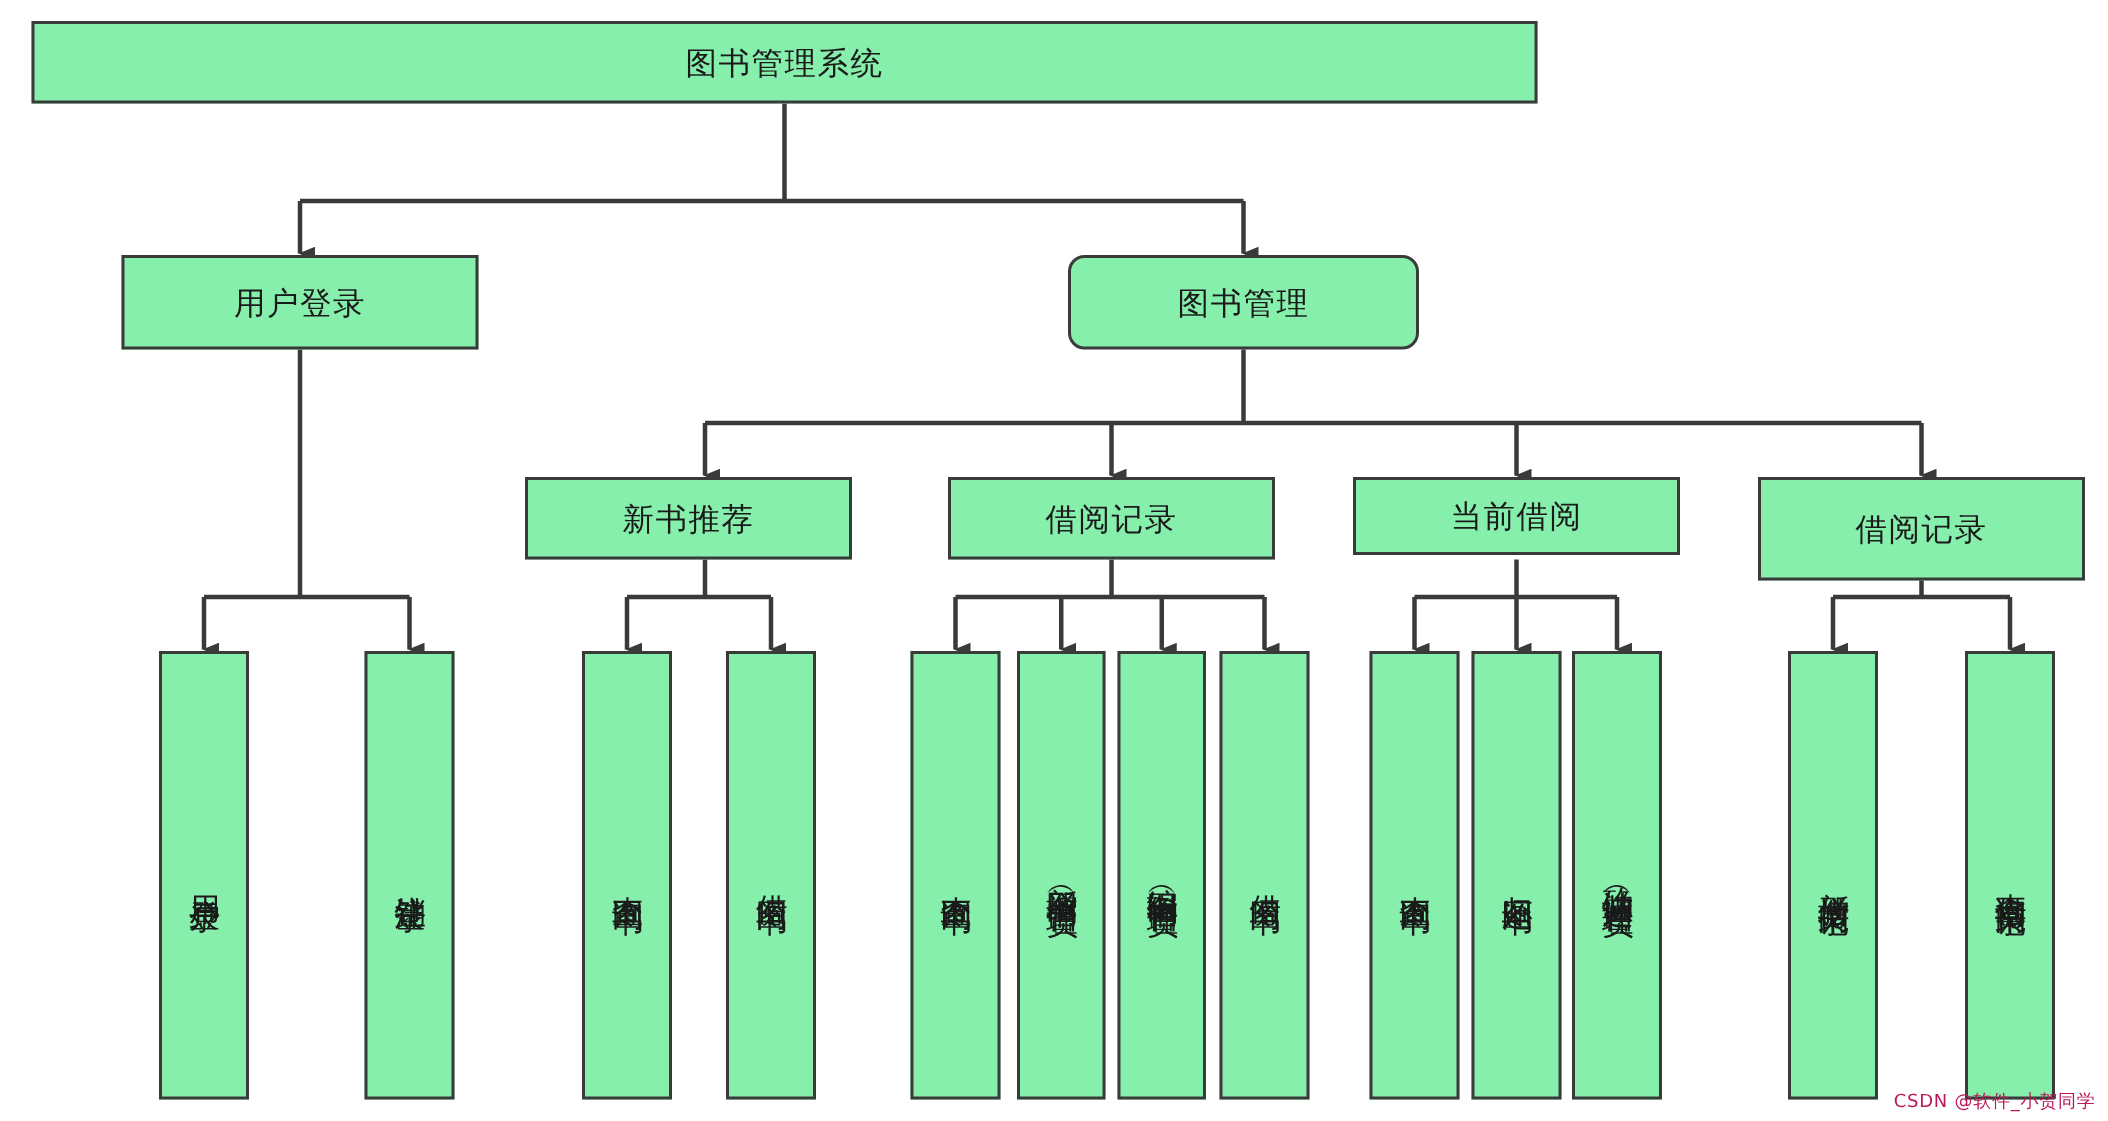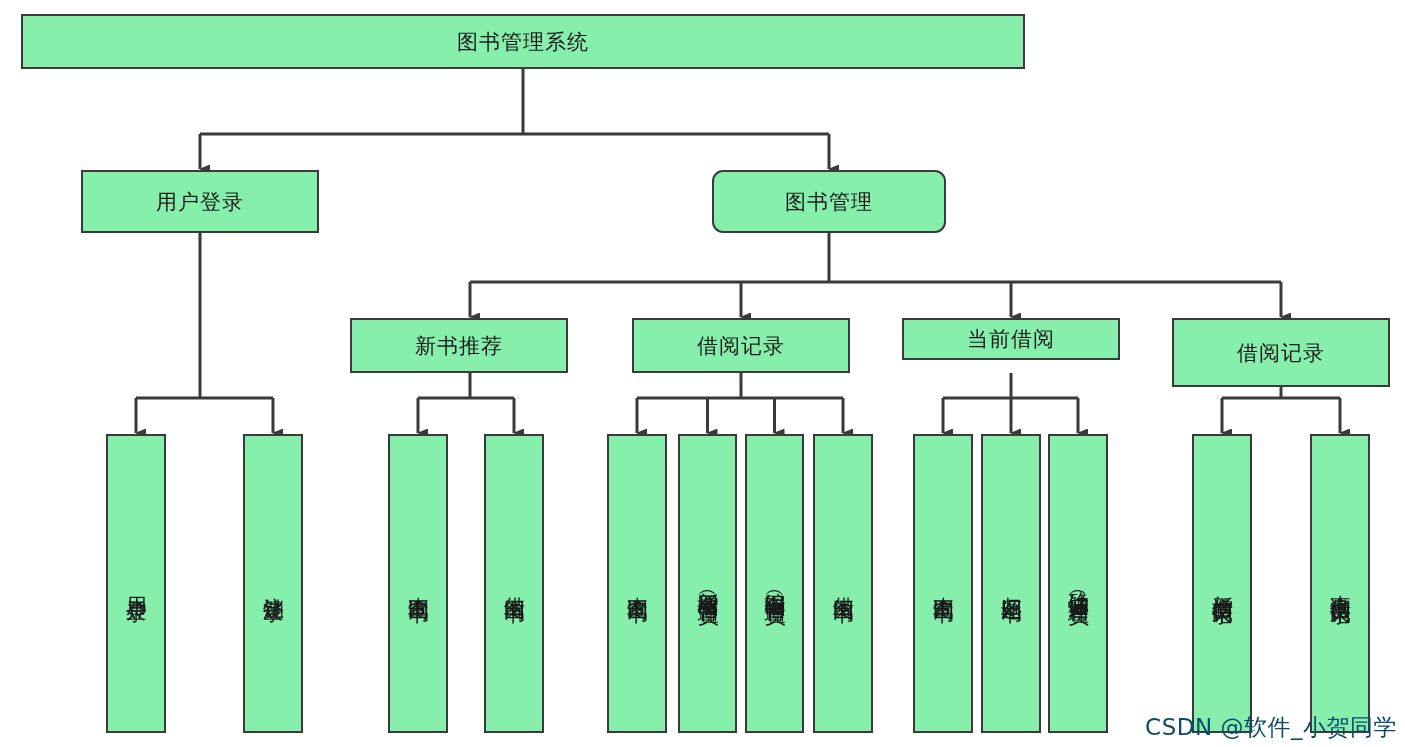--- a/index.html
+++ b/index.html
@@ -52,22 +52,22 @@
   .node.v .vtext {
     writing-mode: vertical-rl;
     text-orientation: upright;
     display: block;
     white-space: nowrap;
   }
   .watermark {
     position: absolute;
     right: 8px;
     bottom: 4px;
-    font-size: 23px;
-    color: #0c4a6e;
+    font-size: 12px;
+    color: #be185d;
     letter-spacing: 0.5px;
     white-space: nowrap;
     pointer-events: none;
   }
 </style>
 </head>
 <body>
 
 <div id="diagram-root">
 
@@ -147,21 +147,21 @@
       </div>
       <div class="node v" style="left: 678px; top: 434px; width: 59px; height: 299px;">
         <span class="vtext">新增图书（管理员）</span>
       </div>
       <div class="node v" style="left: 745px; top: 434px; width: 59px; height: 299px;">
         <span class="vtext">编辑图书（管理员）</span>
       </div>
       <div class="node v" style="left: 813px; top: 434px; width: 60px; height: 299px;">
         <span class="vtext">借阅图书</span>
       </div>
-      <div class="node h" style="left: 902px; top: 318px; width: 218px; height: 42px;">
+      <div class="node h" style="left: 902px; top: 318px; width: 218px; height: 52px;">
         <span class="htext">当前借阅</span>
       </div>
       <div class="node v" style="left: 913px; top: 434px; width: 60px; height: 299px;">
         <span class="vtext">查询图书</span>
       </div>
       <div class="node v" style="left: 981px; top: 434px; width: 60px; height: 299px;">
         <span class="vtext">归还图书</span>
       </div>
       <div class="node v" style="left: 1048px; top: 434px; width: 60px; height: 299px;">
         <span class="vtext">确认归还（管理员）</span>

